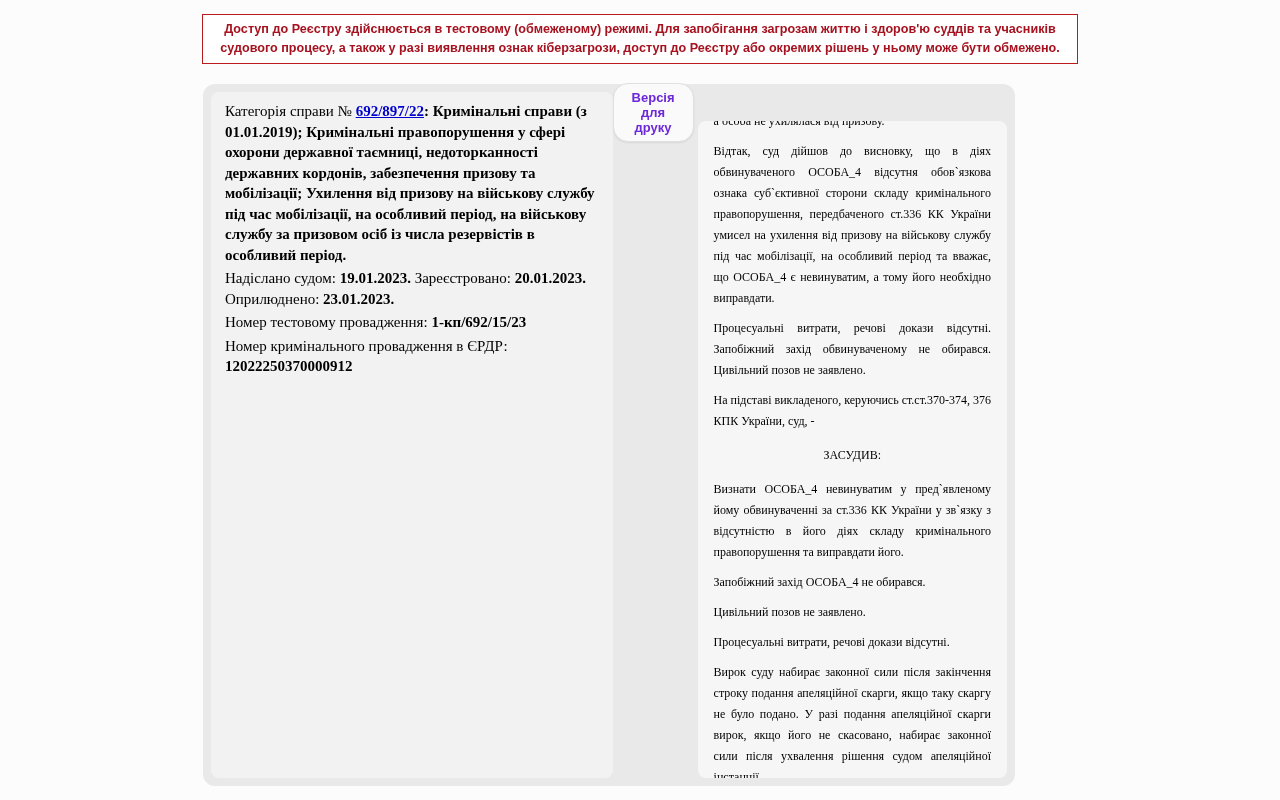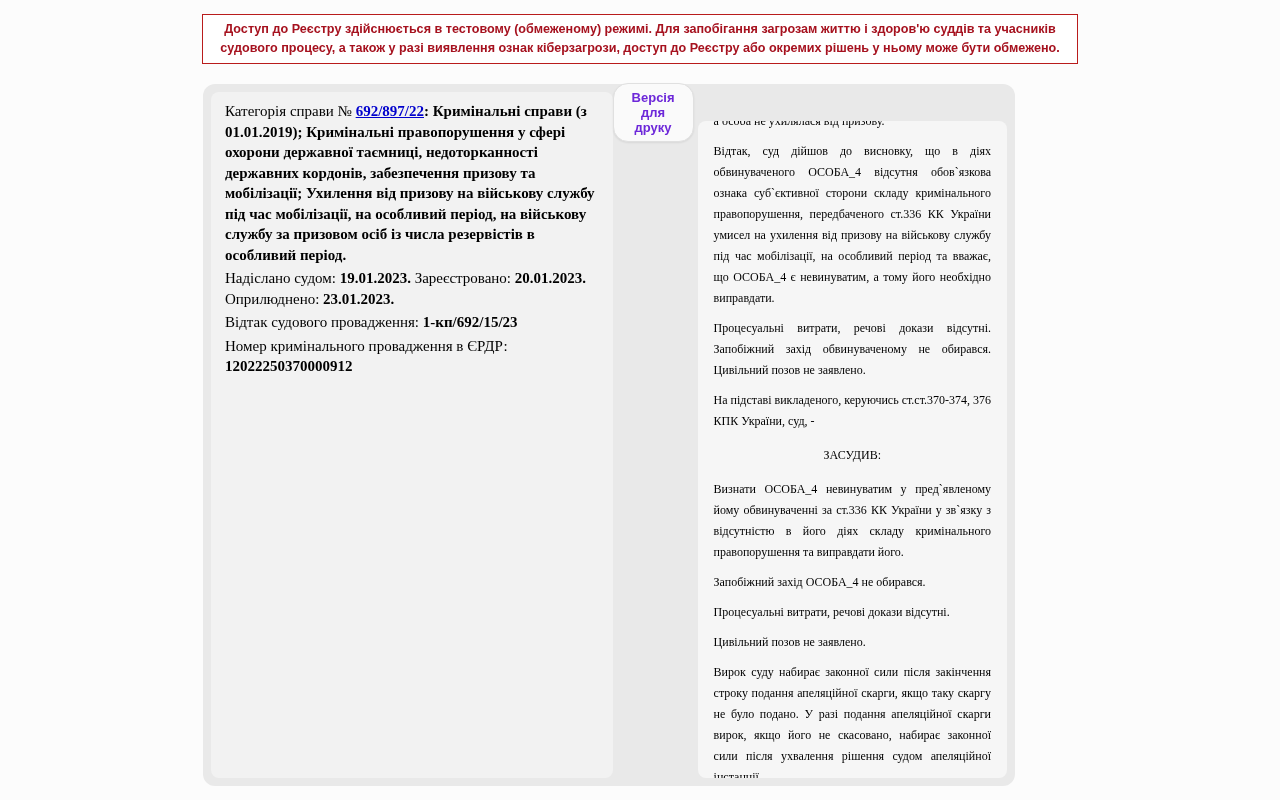--- a/index.html
+++ b/index.html
@@ -110,35 +110,35 @@
 
 <div class="banner">
   <div class="banner-text">Доступ до Реєстру здійснюється в тестовому (обмеженому) режимі. Для запобігання загрозам життю і здоров'ю суддів та учасників судового процесу, а також у разі виявлення ознак кіберзагрози, доступ до Реєстру або окремих рішень у ньому може бути обмежено.</div>
 </div>
 
 <div class="container">
 
   <div class="meta">
     <p><span>Категорія справи № </span><a class="case-link">692/897/22</a><span class="b">: Кримінальні справи (з 01.01.2019); Кримінальні правопорушення у сфері охорони державної таємниці, недоторканності державних кордонів, забезпечення призову та мобілізації; Ухилення від призову на військову службу під час мобілізації, на особливий період, на військову службу за призовом осіб із числа резервістів в особливий період.</span></p>
     <p><span>Надіслано судом: </span><span class="b">19.01.2023.</span><span> Зареєстровано: </span><span class="b">20.01.2023.</span><span> Оприлюднено: </span><span class="b">23.01.2023.</span></p>
-    <p><span>Відтак судового провадження: </span><span class="b">1-кп/692/15/23</span></p>
+    <p><span>Номер тестовому провадження: </span><span class="b">1-кп/692/15/23</span></p>
     <p><span>Номер кримінального провадження в ЄРДР: </span><span class="b">12022250370000912</span></p>
   </div>
 
   <div class="toolbar">
     <button class="print-btn">Версія для друку</button>
   </div>
 
   <div class="doc">
     <p class="clipped">а особа не ухилялася від призову.</p>
     <p>Відтак, суд дійшов до висновку, що в діях обвинуваченого ОСОБА_4 відсутня обов`язкова ознака суб`єктивної сторони складу кримінального правопорушення, передбаченого ст.336 КК України умисел на ухилення від призову на військову службу під час мобілізації, на особливий період та вважає, що ОСОБА_4 є невинуватим, а тому його необхідно виправдати.</p>
     <p>Процесуальні витрати, речові докази відсутні. Запобіжний захід обвинуваченому не обирався. Цивільний позов не заявлено.</p>
     <p>На підставі викладеного, керуючись ст.ст.370-374, 376 КПК України, суд, -</p>
     <p class="heading">ЗАСУДИВ:</p>
     <p>Визнати ОСОБА_4 невинуватим у пред`явленому йому обвинуваченні за ст.336 КК України у зв`язку з відсутністю в його діях складу кримінального правопорушення та виправдати його.</p>
     <p class="plain">Запобіжний захід ОСОБА_4 не обирався.</p>
+    <p class="plain">Цивільний позов не заявлено.</p>
     <p class="plain">Процесуальні витрати, речові докази відсутні.</p>
-    <p class="plain">Цивільний позов не заявлено.</p>
     <p>Вирок суду набирає законної сили після закінчення строку подання апеляційної скарги, якщо таку скаргу не було подано. У разі подання апеляційної скарги вирок, якщо його не скасовано, набирає законної сили після ухвалення рішення судом апеляційної інстанції.</p>
 
   </div>
 
 </div>
 
 </body></html>

